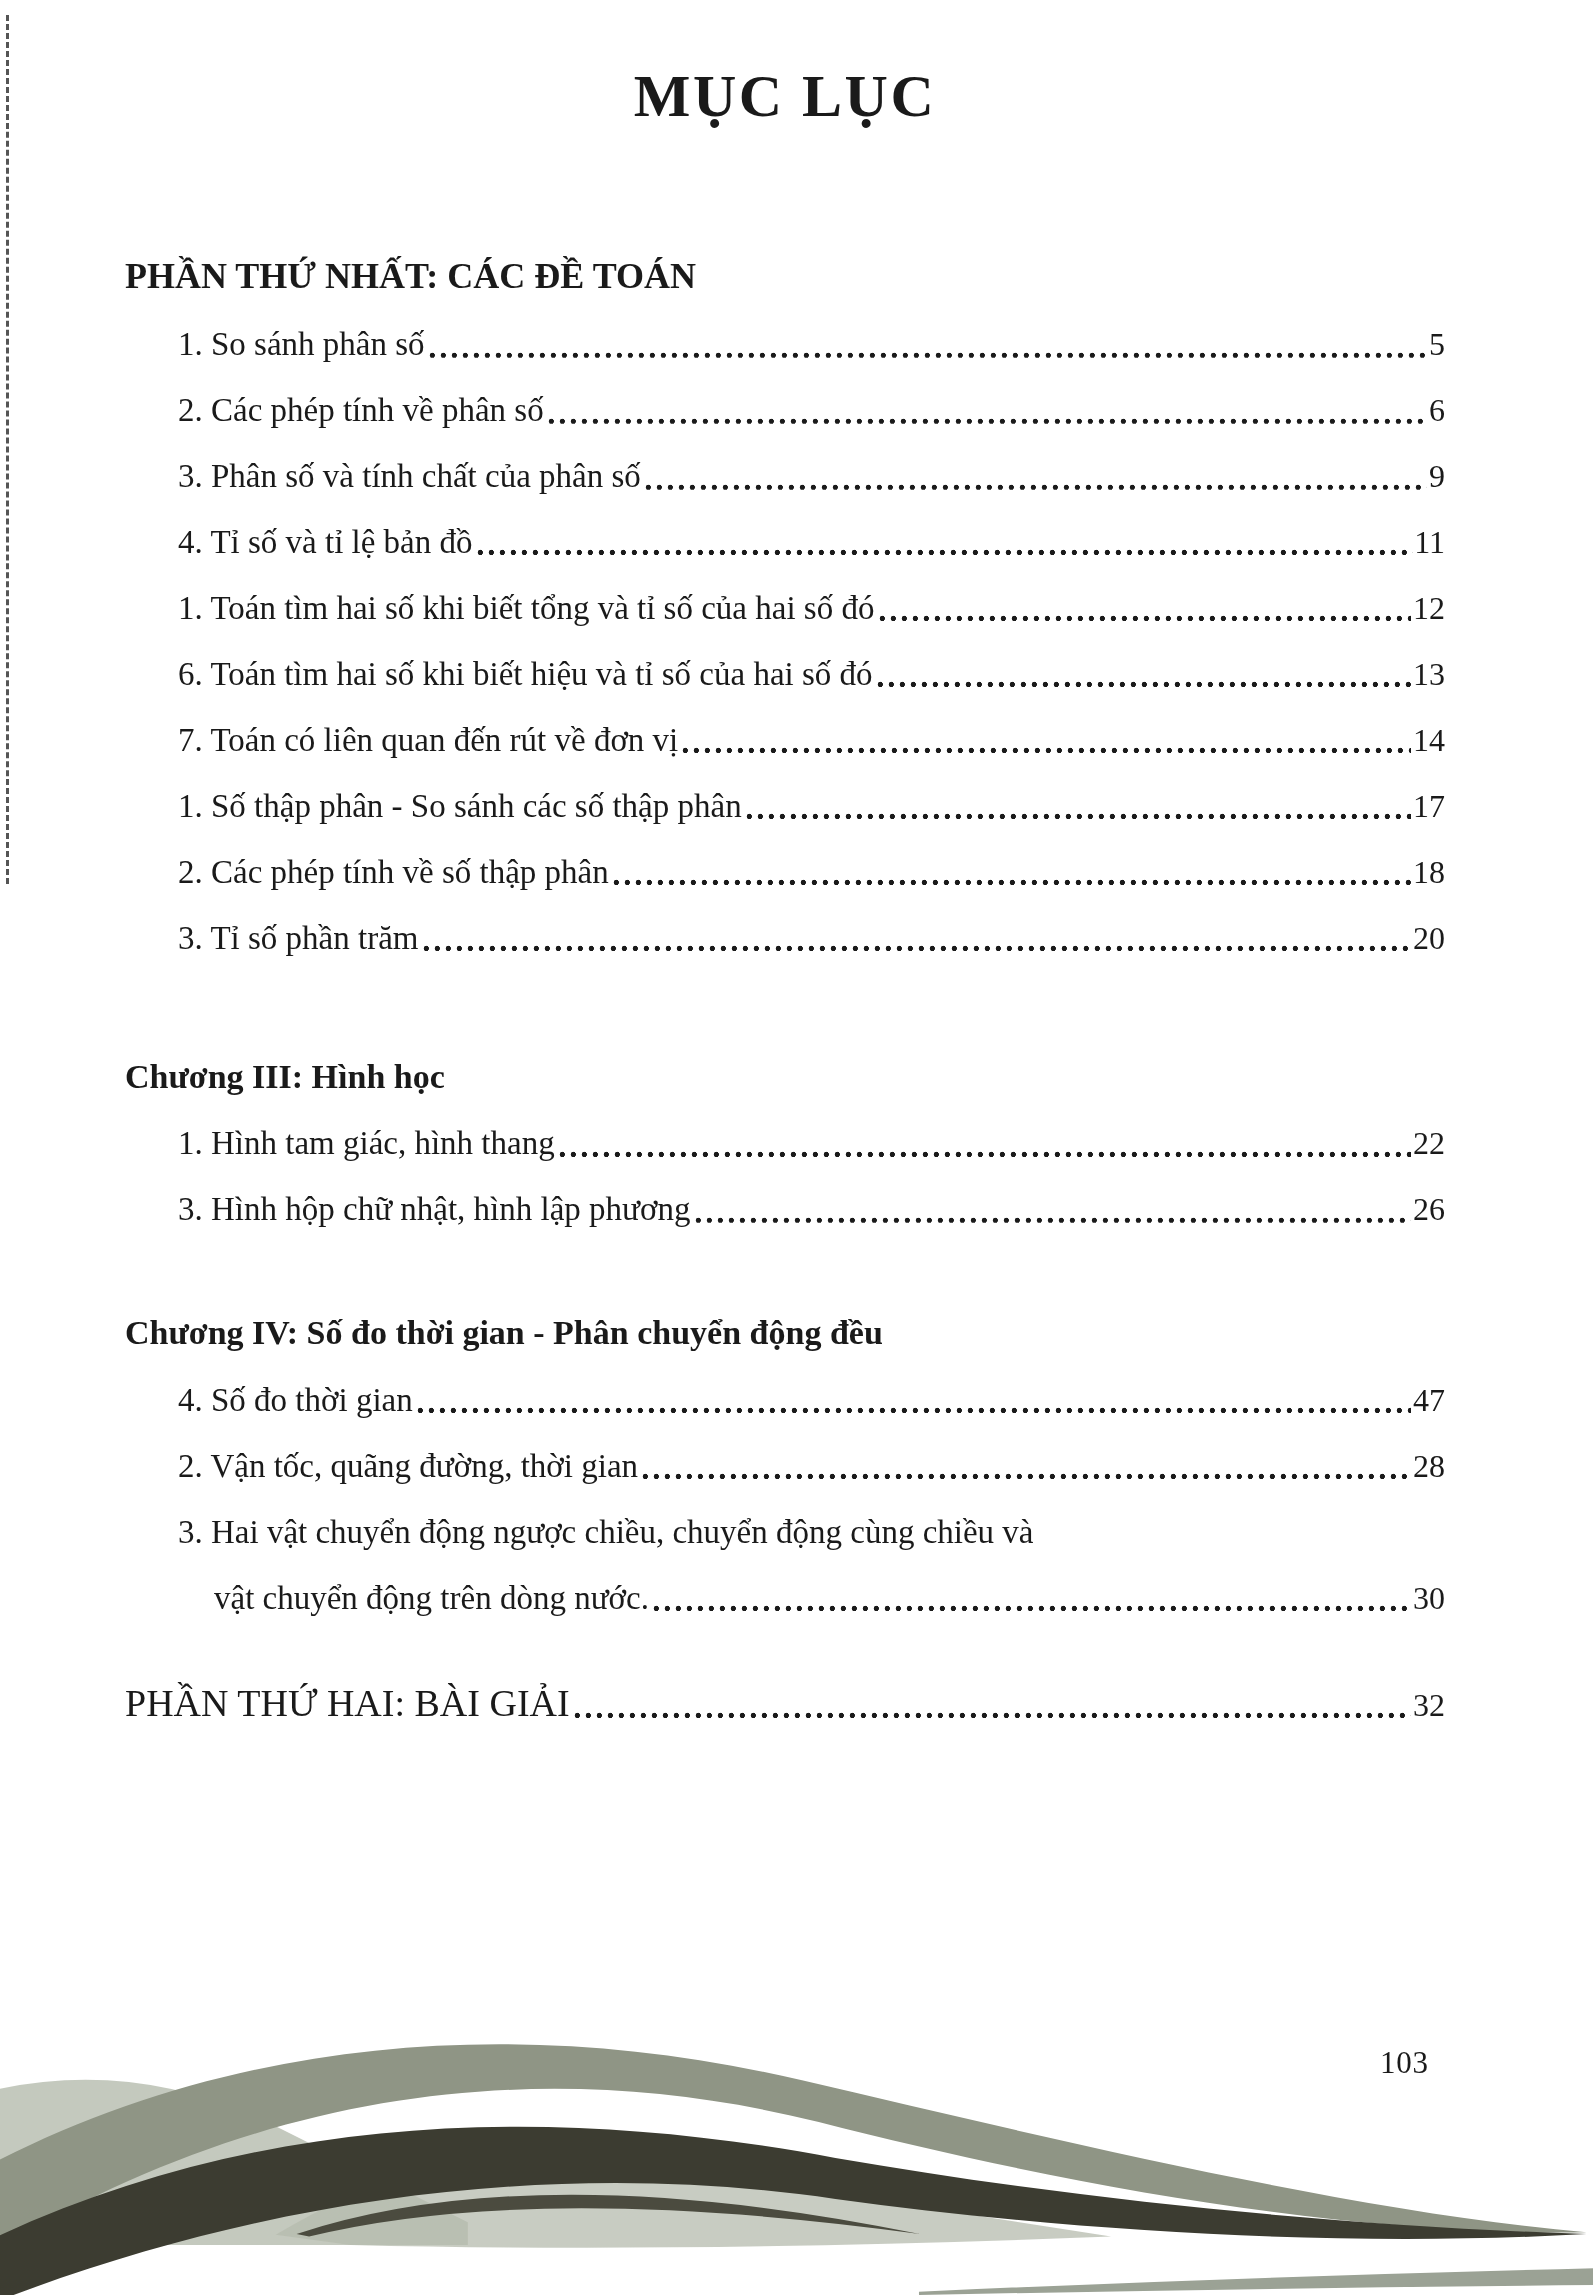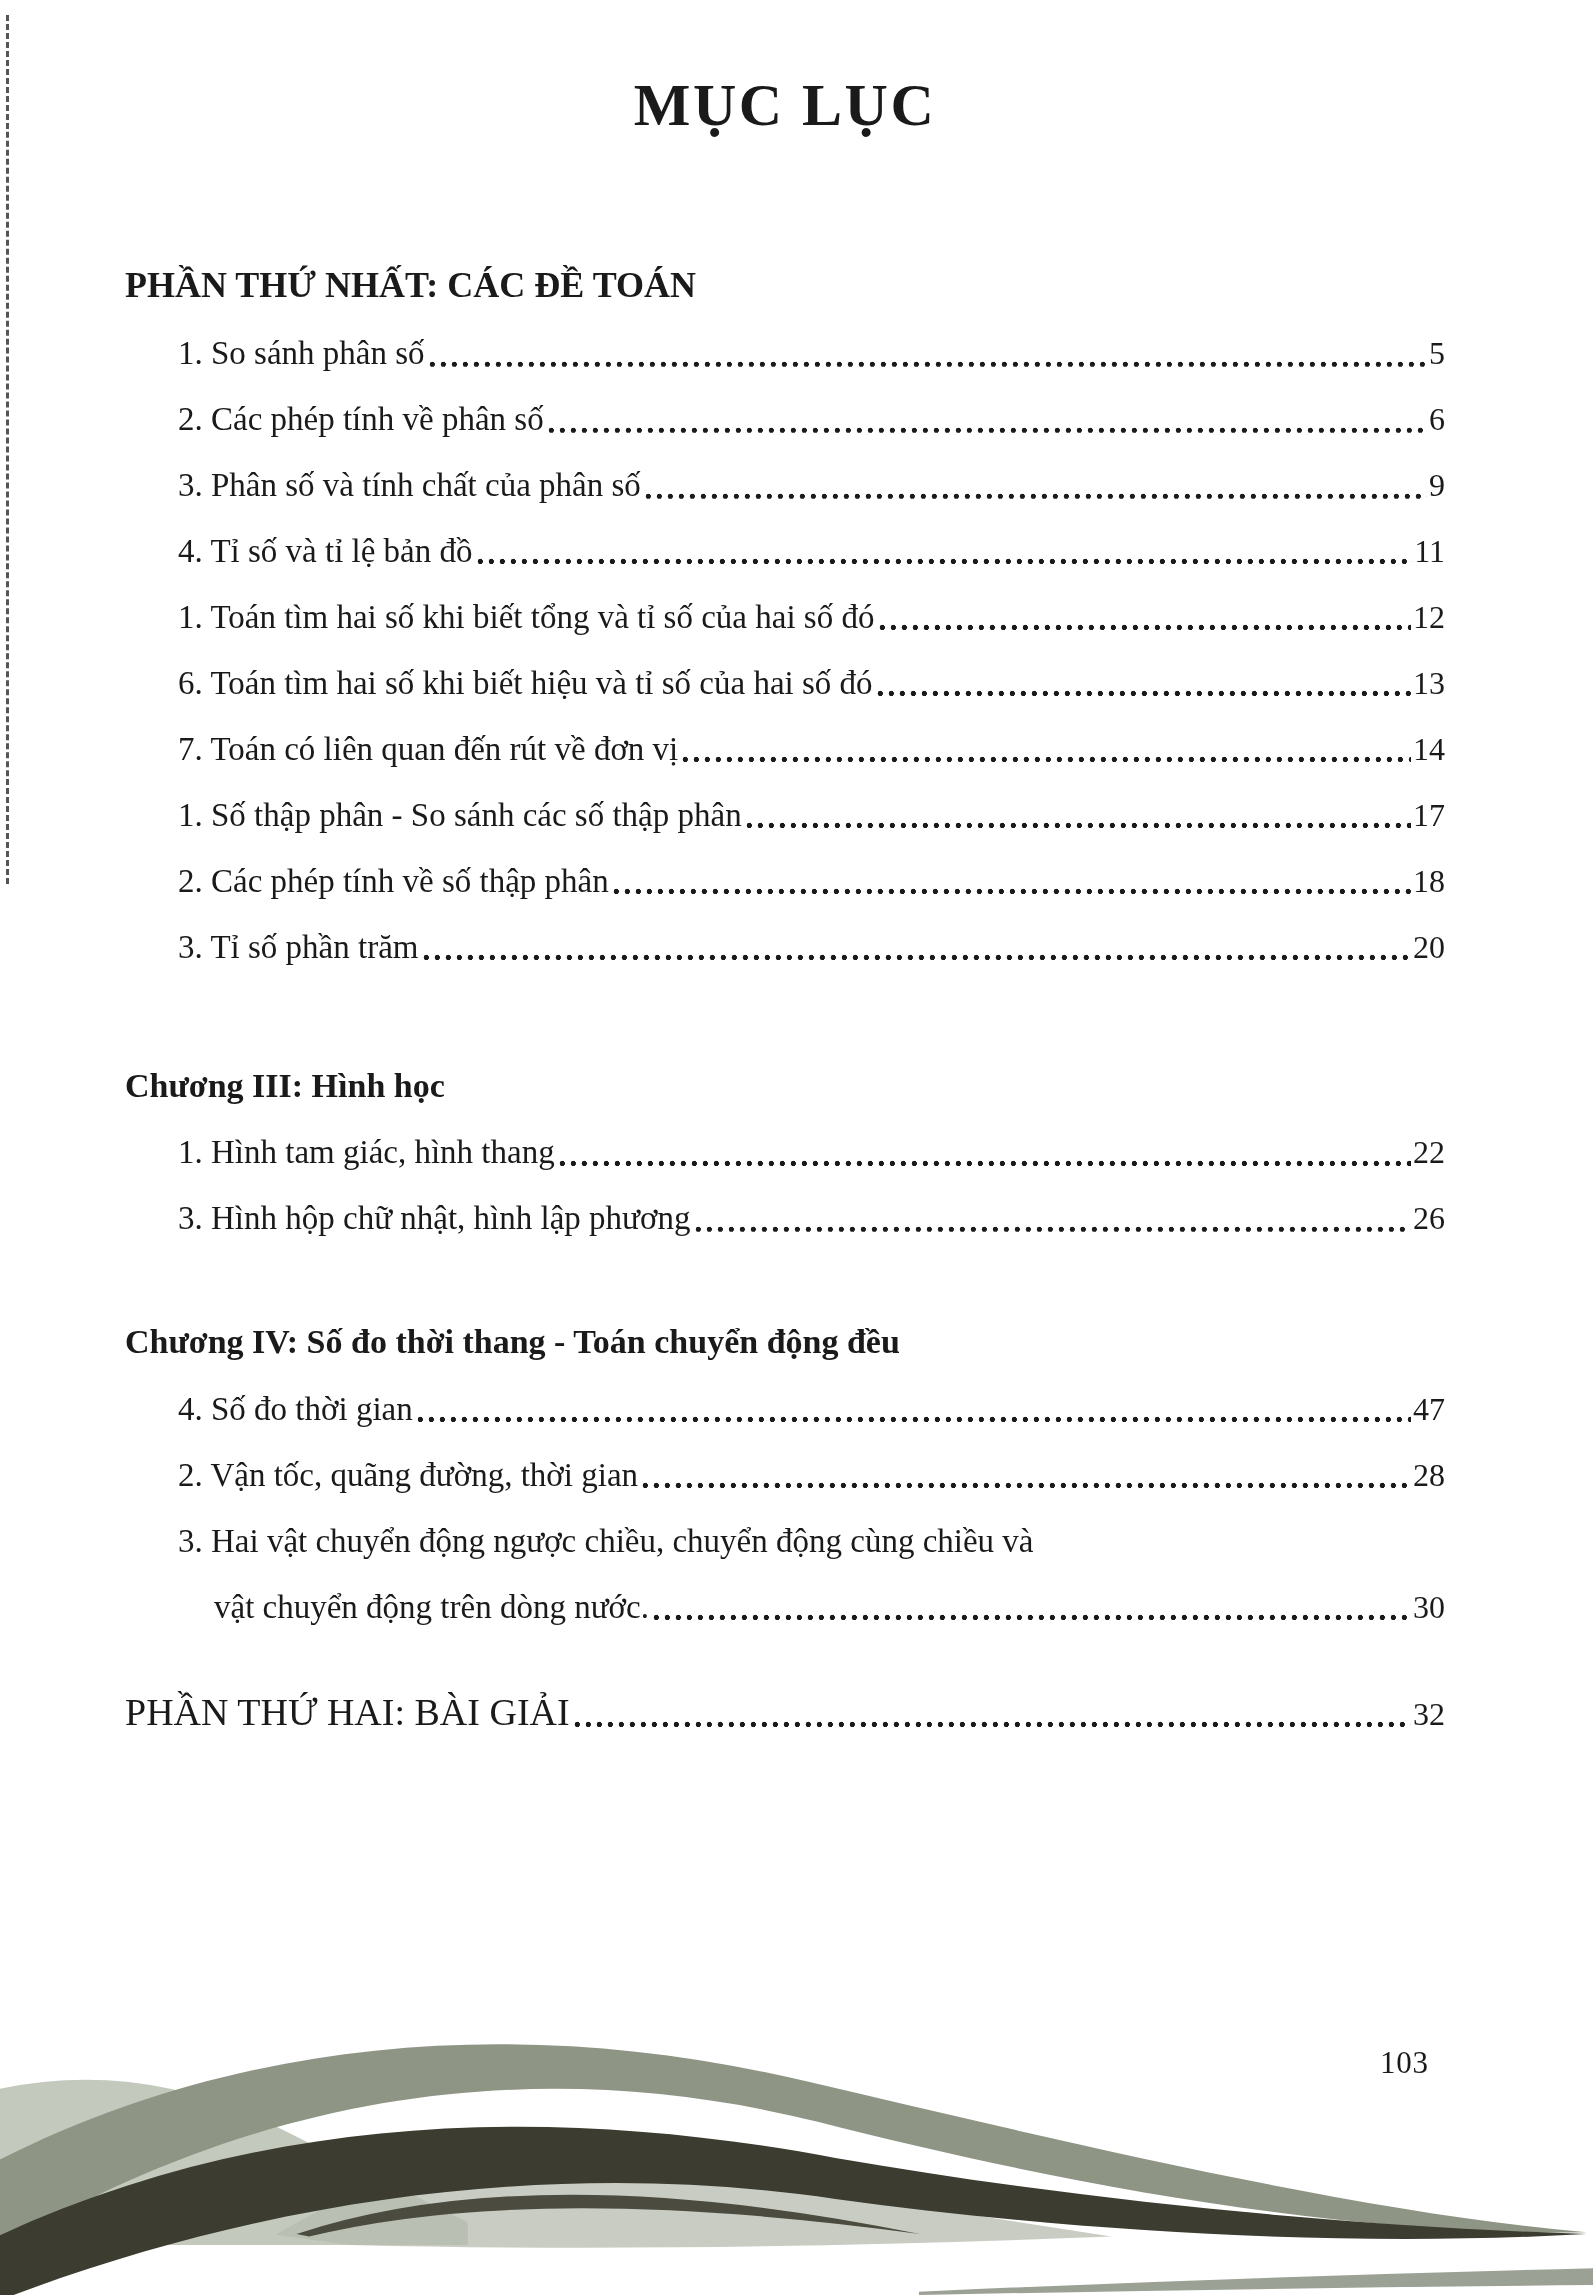--- a/index.html
+++ b/index.html
@@ -8,21 +8,21 @@
     background:#ffffff;
     color:#1a1a1a;
     font-family:"Liberation Serif","DejaVu Serif",serif;
     position:relative;
     overflow:hidden;
   }
   .scan-edge {
     position:absolute; left:5.8px; top:15px; height:869px; width:0;
     border-left:3.3px dashed #2b2b2b; opacity:.8;
   }
-  .content { position:absolute; left:125px; right:149px; top:16px; }
+  .content { position:absolute; left:125px; right:149px; top:7px; }
   .doc-title {
     text-align:center; font-size:60px; font-weight:700;
     margin-top:55px; letter-spacing:2.5px; line-height:1.15;
   }
   .part-title { font-size:36px; font-weight:700; margin-top:124px; line-height:1.2; }
   .chapter-title { font-size:34px; font-weight:700; line-height:1.2; }
   .chapter-1 .chapter-title { margin-top:28px; }
   .chapter-2 .chapter-title, .chapter-3 .chapter-title { margin-top:99px; }
   .chapter-4 .chapter-title { margin-top:84px; }
   .toc-row {
@@ -124,21 +124,21 @@
       <span class="toc-page">22</span>
     </div>
     <div class="toc-row">
       <span class="toc-label">3. Hình hộp chữ nhật, hình lập phương</span>
       <span class="dots"></span>
       <span class="toc-page">26</span>
     </div>
   </div>
 
   <div class="chapter chapter-4">
-    <div class="chapter-title">Chương IV: Số đo thời thang - Toán chuyển động đều</div>
+    <div class="chapter-title">Chương IV: Số đo thời gian - Phân chuyển động đều</div>
     <div class="toc-row">
       <span class="toc-label">4. Số đo thời gian</span>
       <span class="dots"></span>
       <span class="toc-page">47</span>
     </div>
     <div class="toc-row">
       <span class="toc-label">2. Vận tốc, quãng đường, thời gian</span>
       <span class="dots"></span>
       <span class="toc-page">28</span>
     </div>

